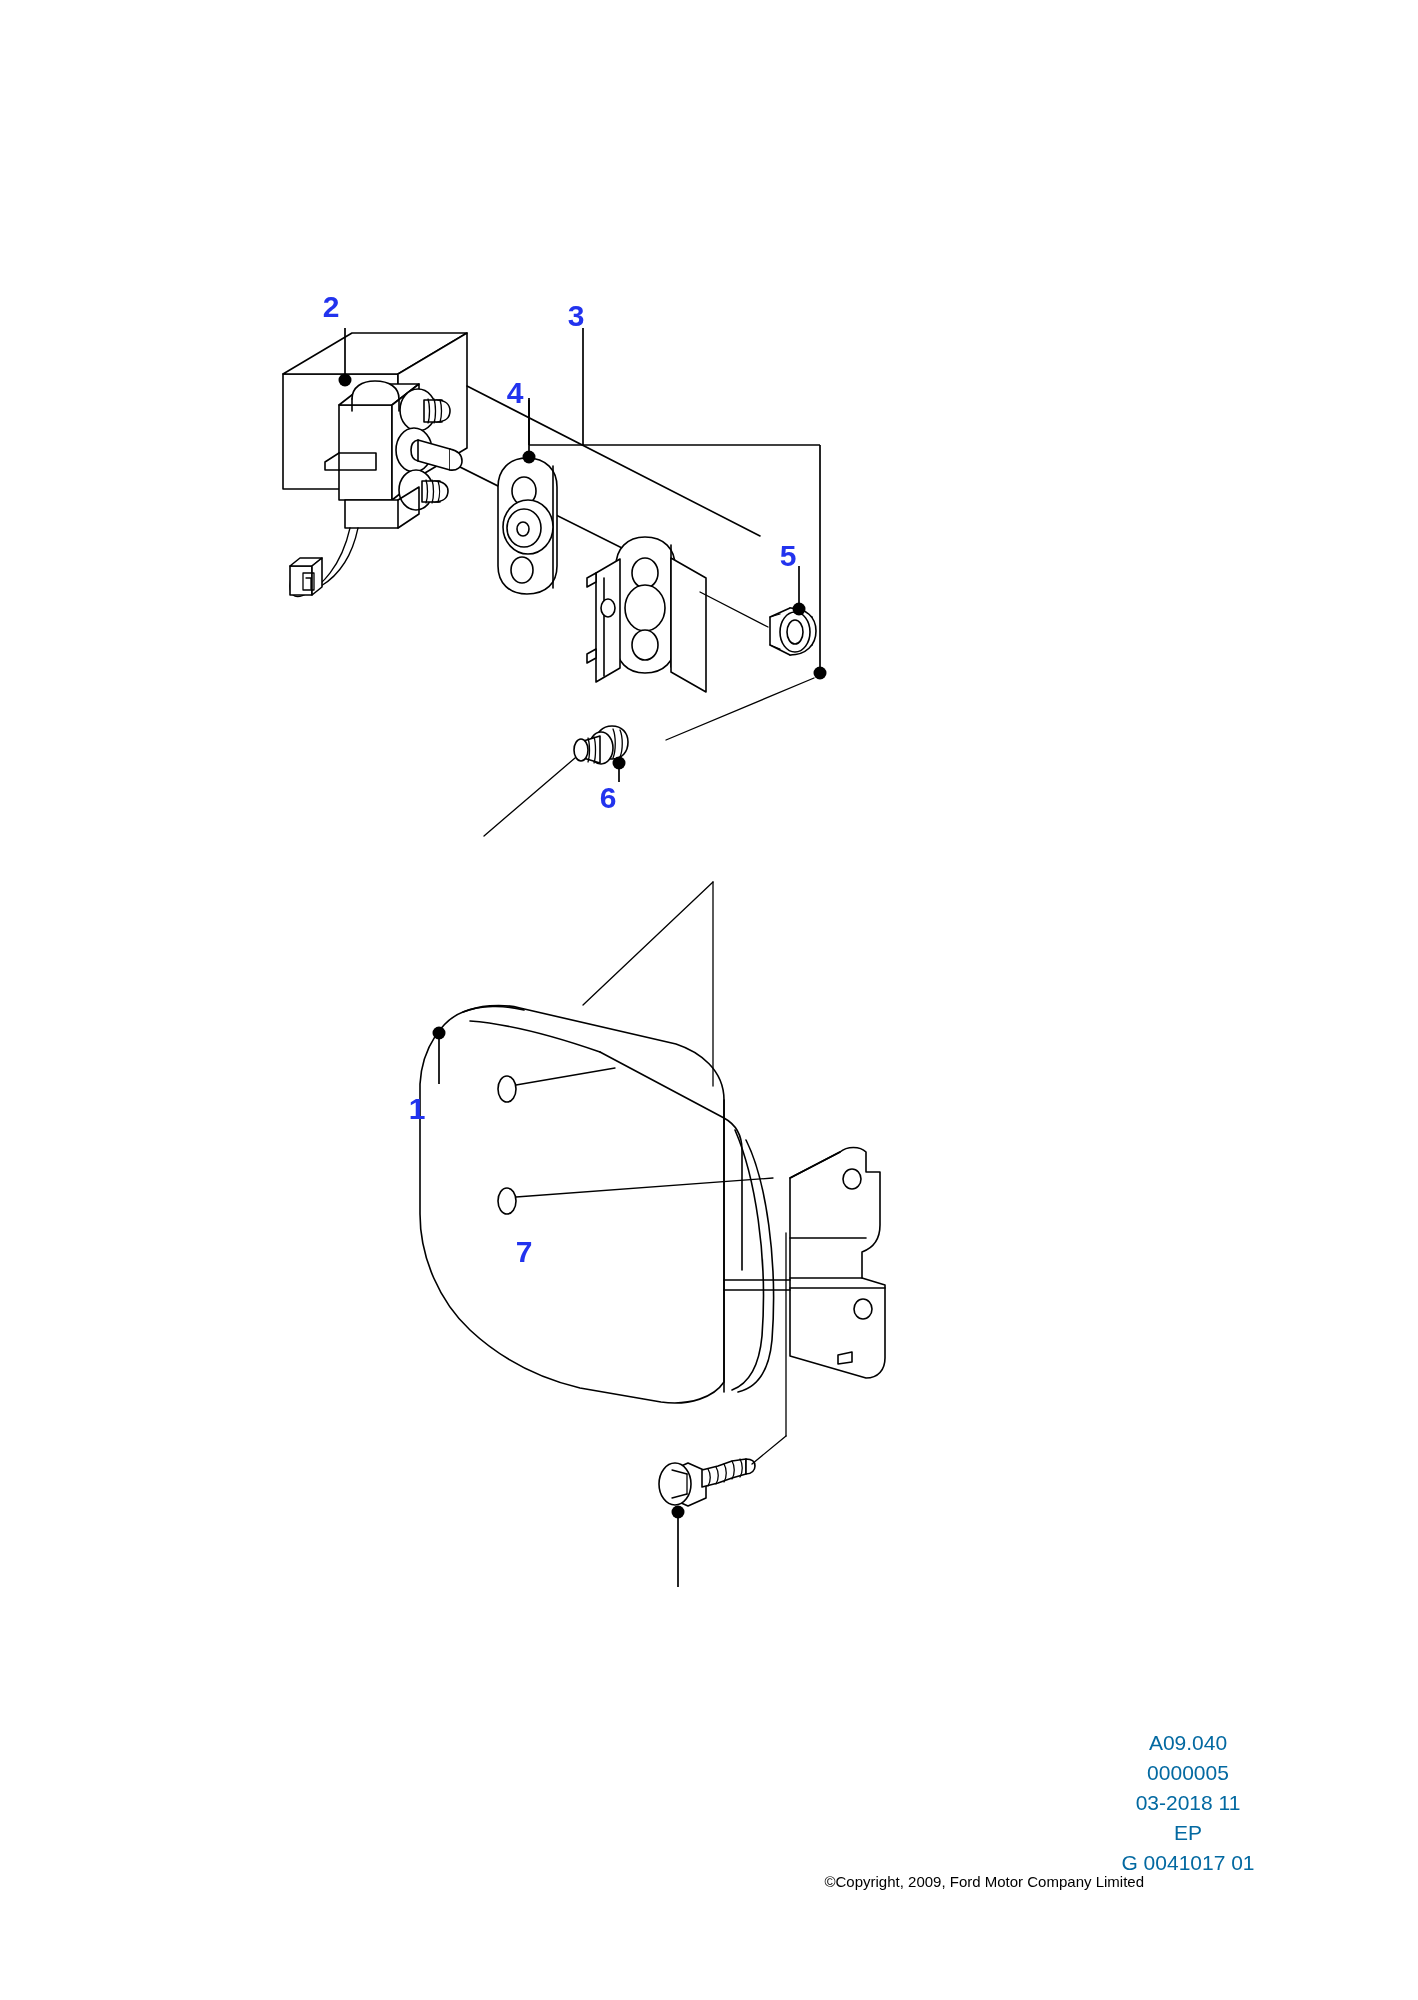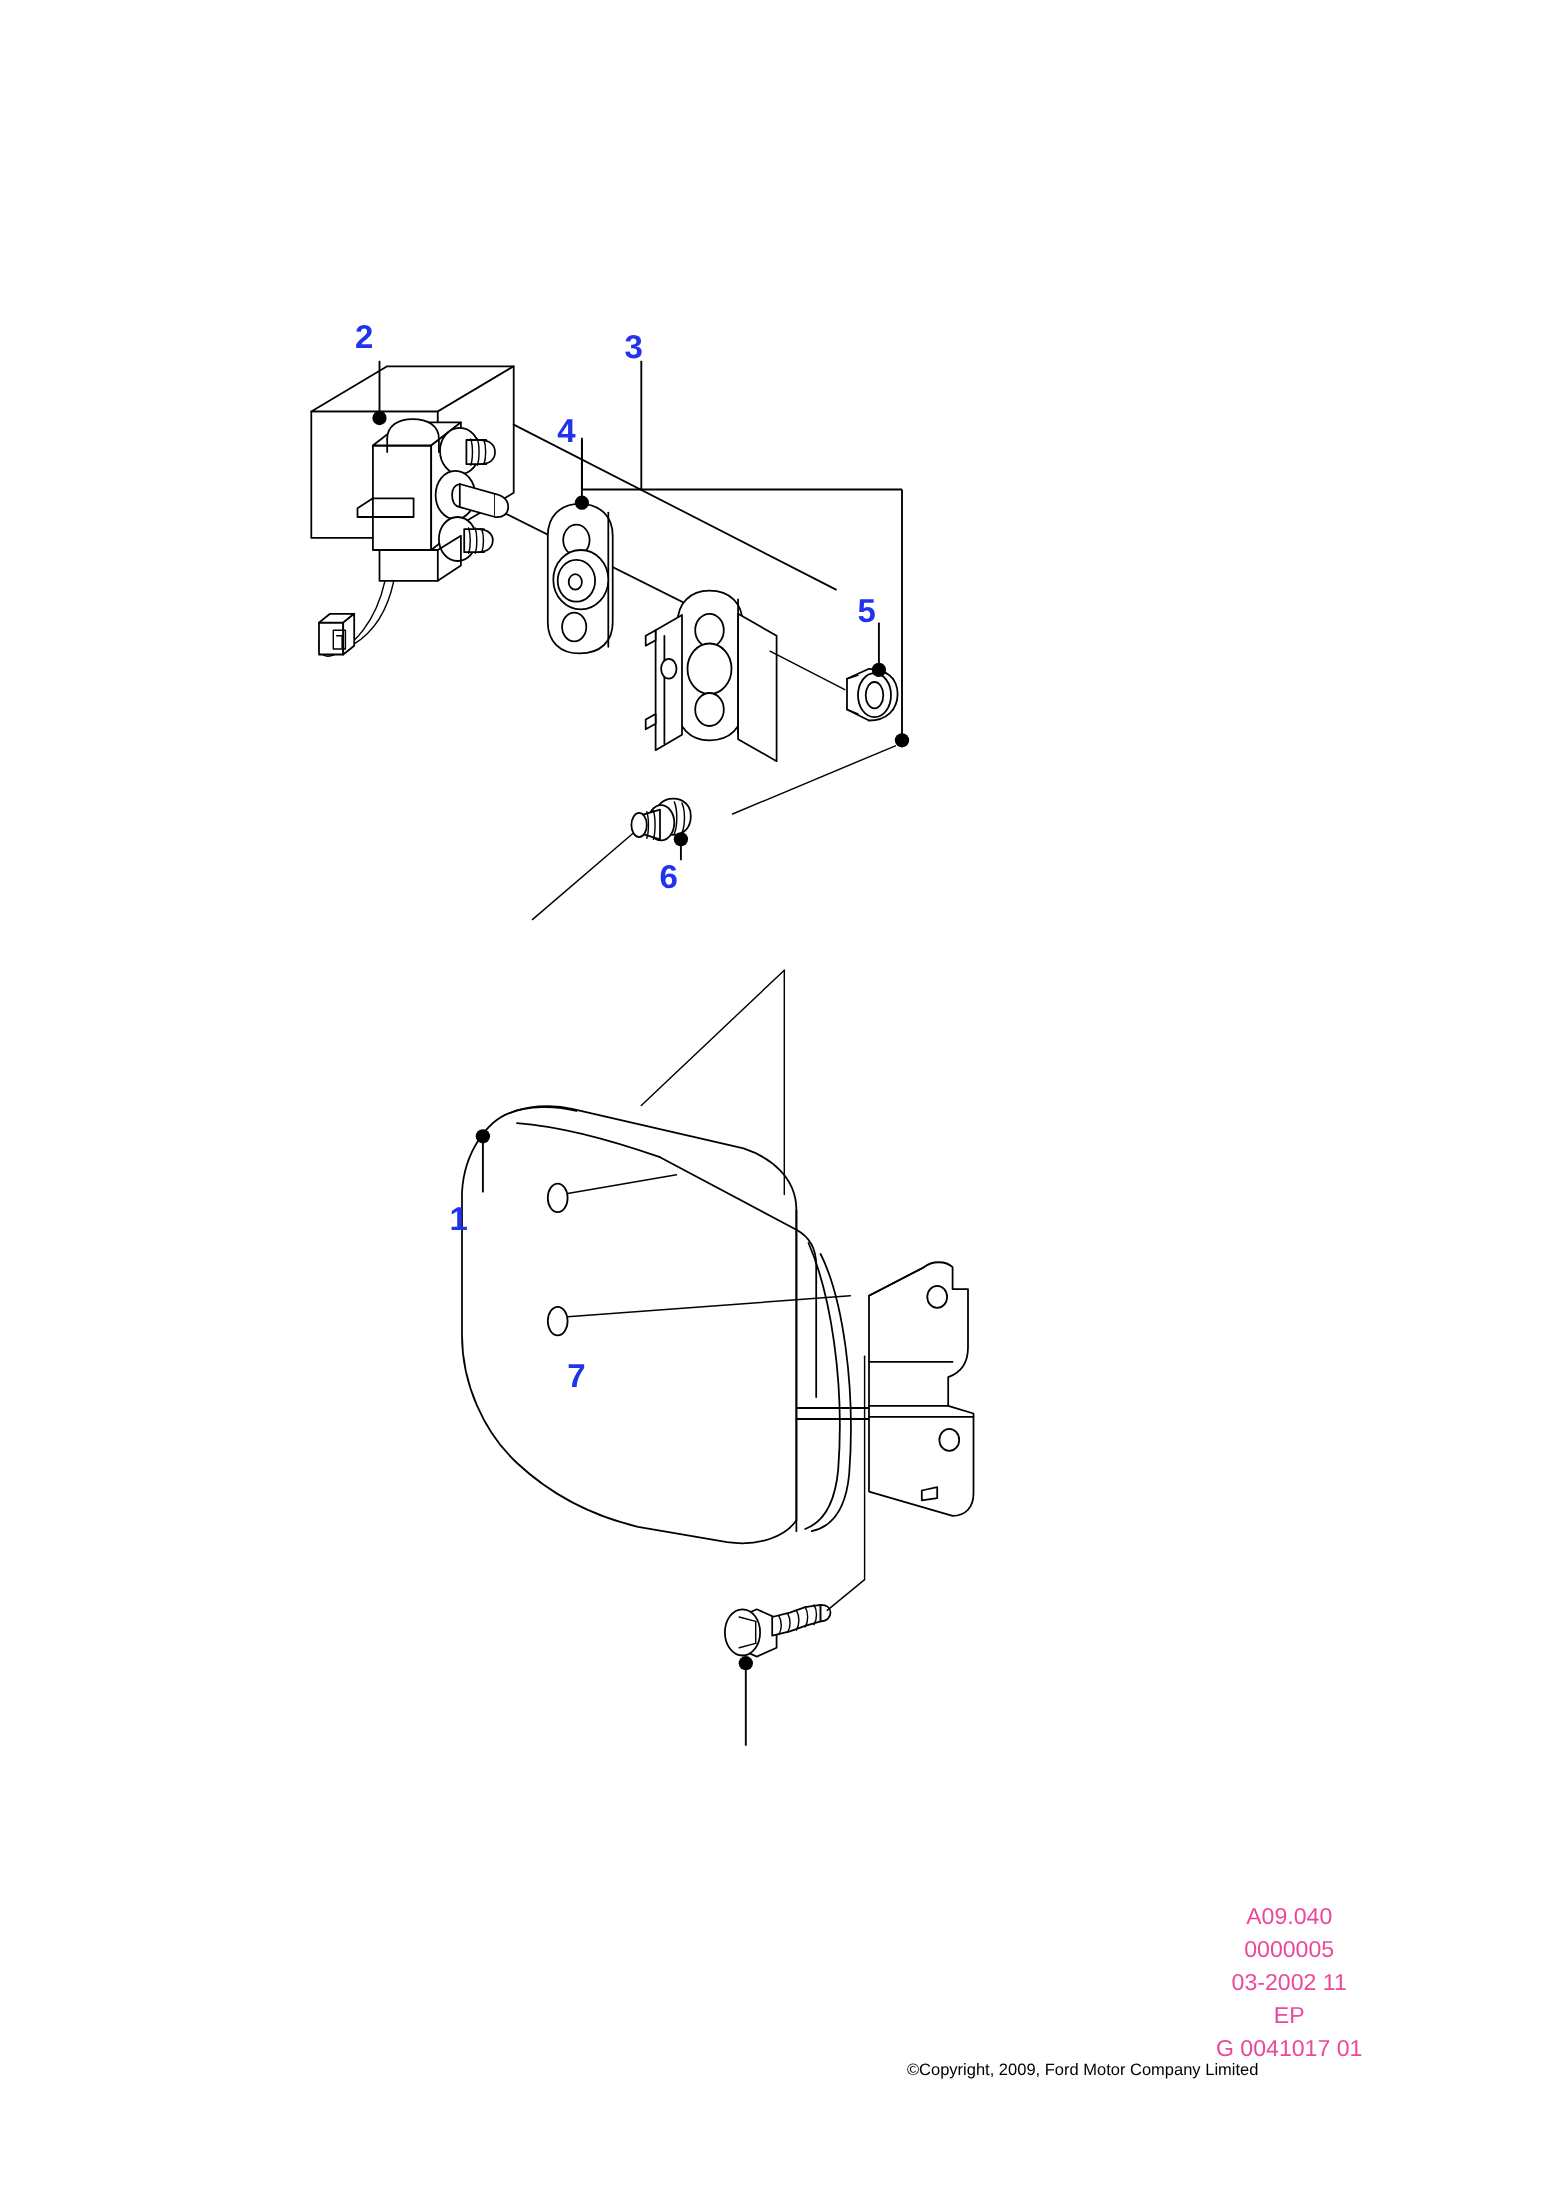--- a/index.html
+++ b/index.html
@@ -57,27 +57,27 @@
     font-size: 30px;
     line-height: 1;
     color: #2233ee;
     text-align: center;
     width: 40px;
     user-select: none;
   }
 
   #footer-block {
     position: absolute;
-    right: 116px;
+    right: 100px;
     top: 1728px;
     width: 260px;
     text-align: center;
     font-size: 21px;
     line-height: 30px;
-    color: #ec4899;
+    color: #0369a1;
   }
   #footer-block div { white-space: nowrap; }
 
   #copyright-line {
     position: absolute;
     left: 0;
     top: 1873px;
     width: 1232px;
     text-align: right;
     font-size: 15px;
@@ -356,21 +356,21 @@
 
   <div class="callout" style="left:768px; top:541px;">5</div>
 
   <div class="callout" style="left:588px; top:783px;">6</div>
 
   <div class="callout" style="left:504px; top:1237px;">7</div>
 
   <div id="footer-block">
     <div>A09.040</div>
     <div>0000005</div>
-    <div>03-2002 11</div>
+    <div>03-2018 11</div>
     <div>EP</div>
     <div>G 0041017 01</div>
   </div>
 
   <div id="copyright-line">
     <span>©Copyright, 2009, Ford Motor Company Limited</span>
   </div>
 
 </div>
 

